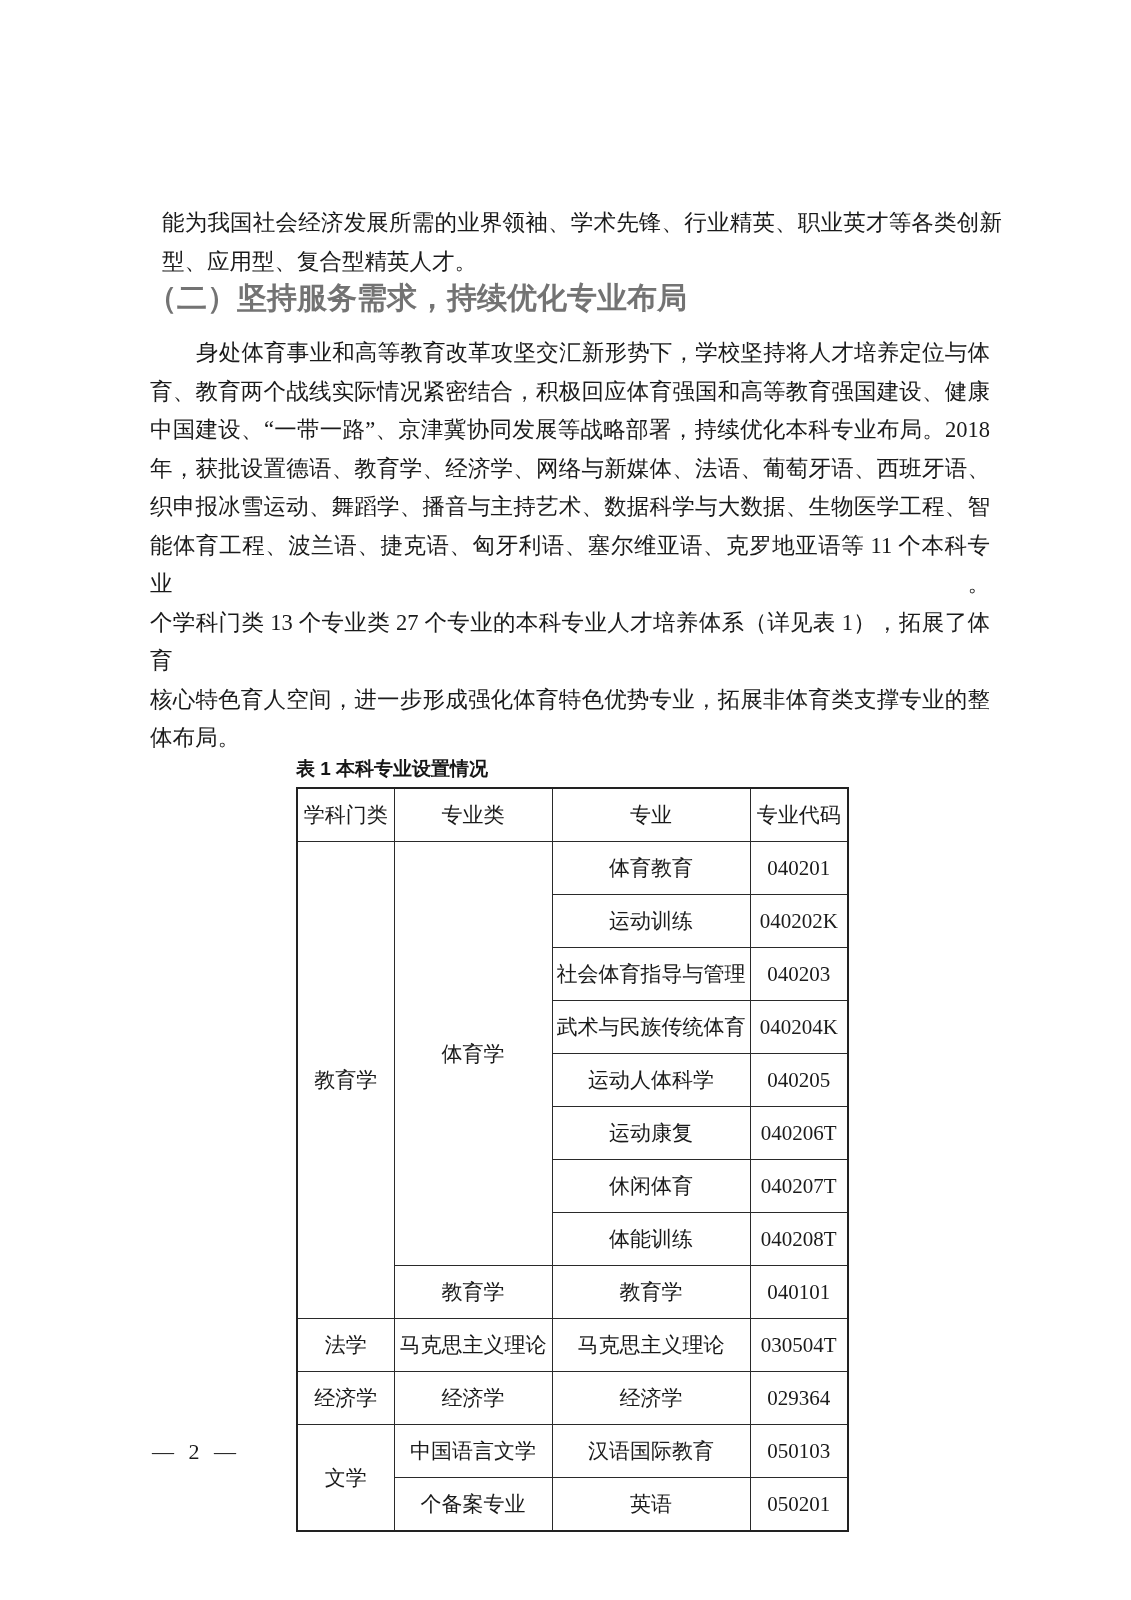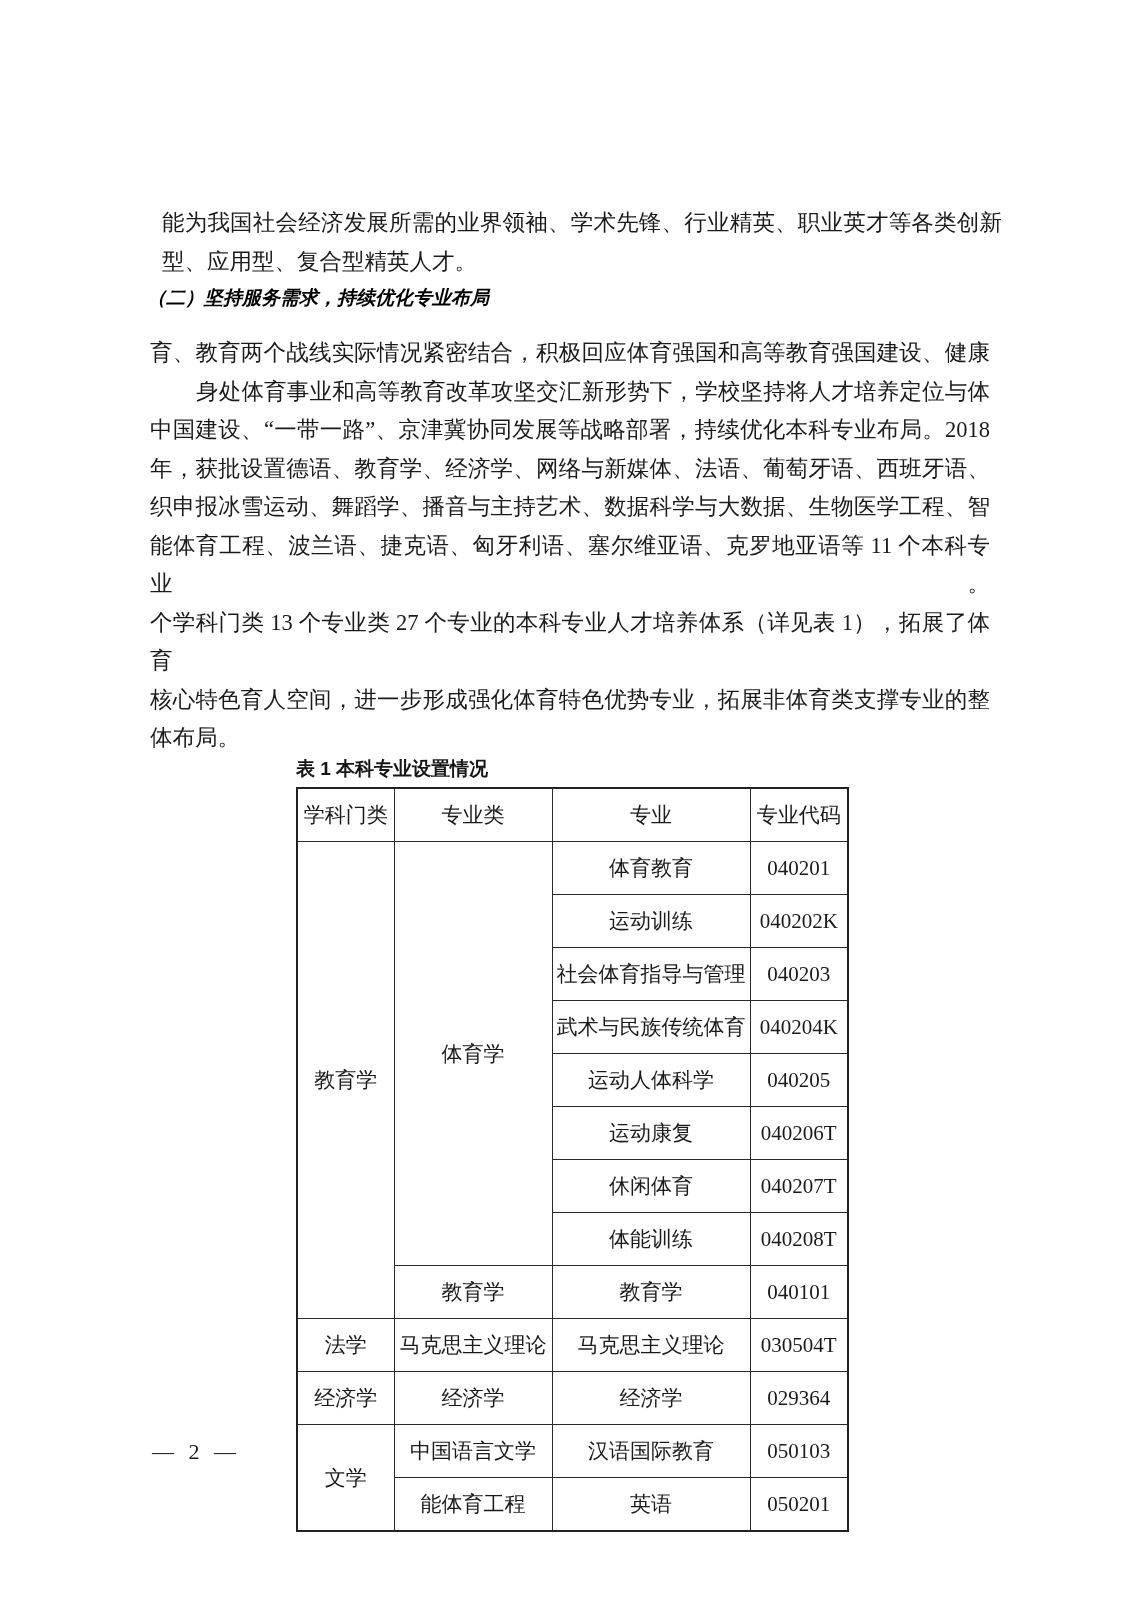--- a/index.html
+++ b/index.html
@@ -30,24 +30,23 @@
   .para .line.indent {
     text-indent: 46px;
   }
   .section-heading {
     position: absolute;
     left: 147px;
     top: 278px;
     width: 860px;
     font-family: "Liberation Sans", "DejaVu Sans", sans-serif;
     font-weight: bold;
-    font-size: 19px;
+    font-size: 30px;
     line-height: 40px;
-    color: #000000;
-    font-style: italic;
+    color: #737373;
   }
   .table-title {
     position: absolute;
     left: 296px;
     top: 756px;
     width: 555px;
     text-align: left;
     font-family: "Liberation Sans", "DejaVu Sans", sans-serif;
     font-weight: bold;
     font-size: 19px;
@@ -93,22 +92,22 @@
 <div class="page">
 
   <div class="para" style="top: 204px; margin-left: 12px;">
     <div class="line">能为我国社会经济发展所需的业界领袖、学术先锋、行业精英、职业英才等各类创新</div>
     <div class="line last">型、应用型、复合型精英人才。</div>
   </div>
 
   <div class="section-heading">（二）坚持服务需求，持续优化专业布局</div>
 
   <div class="para" style="top: 334px;">
+    <div class="line indent">身处体育事业和高等教育改革攻坚交汇新形势下，学校坚持将人才培养定位与体</div>
     <div class="line">育、教育两个战线实际情况紧密结合，积极回应体育强国和高等教育强国建设、健康</div>
-    <div class="line indent">身处体育事业和高等教育改革攻坚交汇新形势下，学校坚持将人才培养定位与体</div>
     <div class="line">中国建设、“一带一路”、京津冀协同发展等战略部署，持续优化本科专业布局。2018</div>
     <div class="line">年，获批设置德语、教育学、经济学、网络与新媒体、法语、葡萄牙语、西班牙语、</div>
     <div class="line">织申报冰雪运动、舞蹈学、播音与主持艺术、数据科学与大数据、生物医学工程、智</div>
     <div class="line">能体育工程、波兰语、捷克语、匈牙利语、塞尔维亚语、克罗地亚语等 11 个本科专业。</div>
     <div class="line">个学科门类 13 个专业类 27 个专业的本科专业人才培养体系（详见表 1），拓展了体育</div>
     <div class="line">核心特色育人空间，进一步形成强化体育特色优势专业，拓展非体育类支撑专业的整</div>
     <div class="line last">体布局。</div>
   </div>
 
   <div class="table-title">表 1 本科专业设置情况</div>
@@ -180,21 +179,21 @@
         <td>经济学</td>
         <td>029364</td>
       </tr>
       <tr>
         <td rowspan="2">文学</td>
         <td>中国语言文学</td>
         <td>汉语国际教育</td>
         <td>050103</td>
       </tr>
       <tr>
-        <td>能体育工程</td>
+        <td>个备案专业</td>
         <td>英语</td>
         <td>050201</td>
       </tr>
     </tbody>
   </table>
 
   <div class="footer">— 2 —</div>
 
 </div>
 

